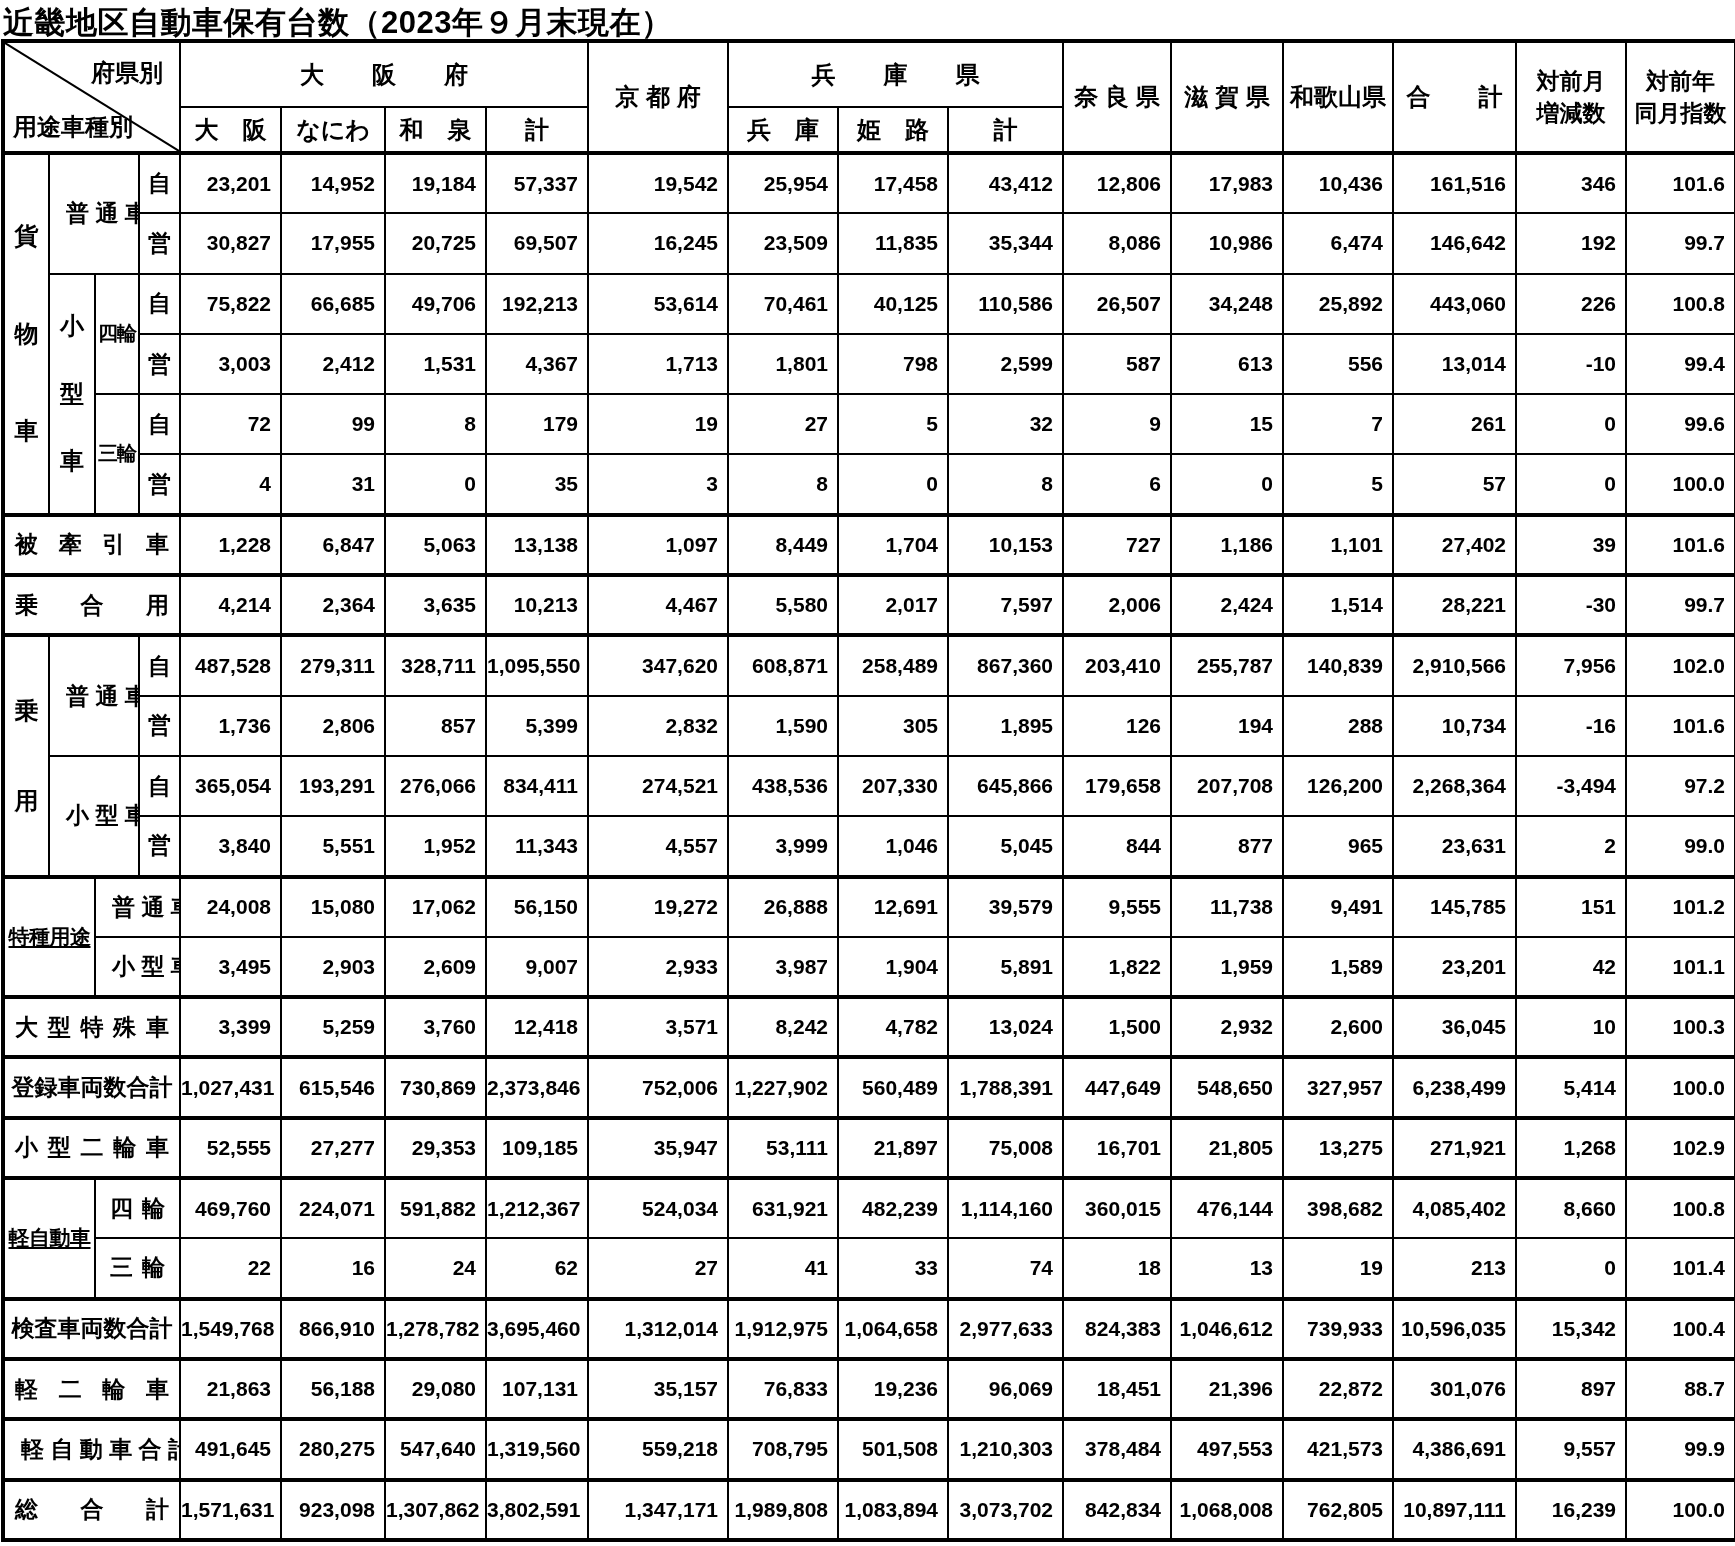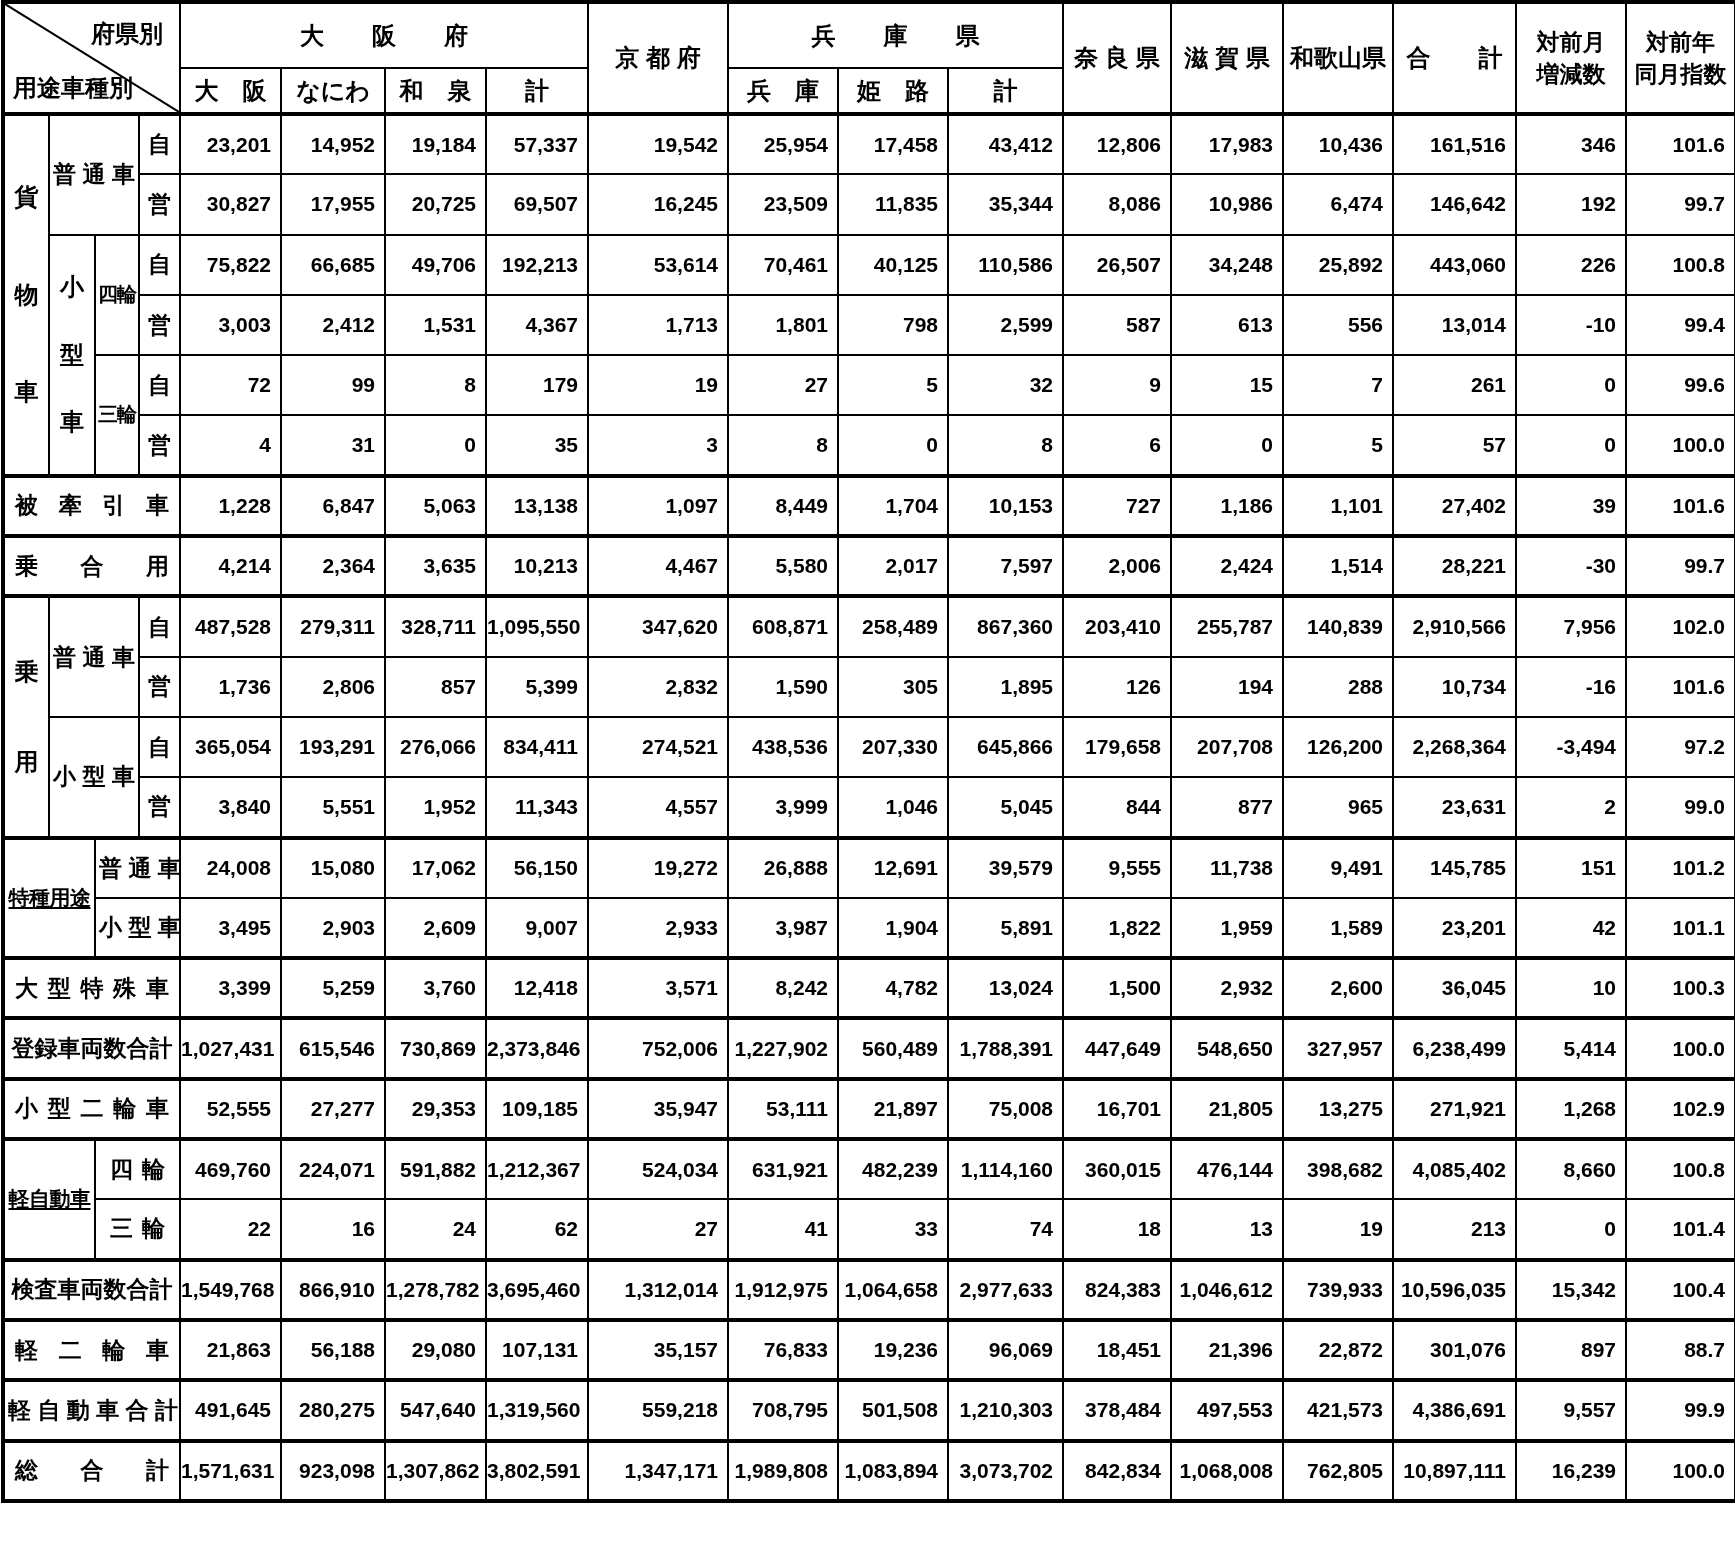--- a/index.html
+++ b/index.html
@@ -32,21 +32,21 @@
   thead th { font-size:24px; }
   thead th .hline { line-height:1.4; font-size:23px; }
   td.num {
     text-align:right; padding-right:9px;
     font-size:21px; font-family:"Liberation Sans","DejaVu Sans",sans-serif;
     white-space:nowrap;
   }
   tbody th { font-size:23px; white-space:nowrap; }
   th.jiei { font-size:23px; }
   th.just { text-align:justify; text-align-last:justify; padding:0 10px; }
-  th.just-mid { text-align:justify; text-align-last:justify; padding:0 3px;margin-left:22px; }
+  th.just-mid { text-align:justify; text-align-last:justify; padding:0 16px;margin-left:22px; }
   th.just-pair { text-align:justify; text-align-last:justify; padding:0 14px; }
   th.small { font-size:21px; letter-spacing:-0.5px;text-decoration:underline; }
   th.small2 { font-size:20px; letter-spacing:-1px; }
   
   th.vcell { position:relative; }
   th.vcell .vbox {
     position:absolute; left:0; top:0; right:0; bottom:0;
     display:flex; flex-direction:column;
     align-items:center; justify-content:space-evenly;
     font-size:24px;
@@ -55,20 +55,21 @@
   th.corner { position:relative; padding:0; }
   th.corner svg { position:absolute; left:0; top:0; width:100%; height:100%; display:block; }
   th.corner line { stroke:#000; }
   .corner-tr { position:absolute; top:14px; right:16px; font-size:24px; }
   .corner-bl { position:absolute; bottom:8px; left:8px; font-size:24px;margin-top:9px; }
 </style>
 </head>
 <body>
 
 <div class="page">
+  <h1 class="title">近畿地区自動車保有台数（2023年９月末現在）</h1>
 
   <table class="stat">
     <colgroup>
       <col style="width:46px">
         <col style="width:46px">
         <col style="width:44px">
         <col style="width:41px">
       <col style="width:101px">
         <col style="width:104px">
         <col style="width:101px">

